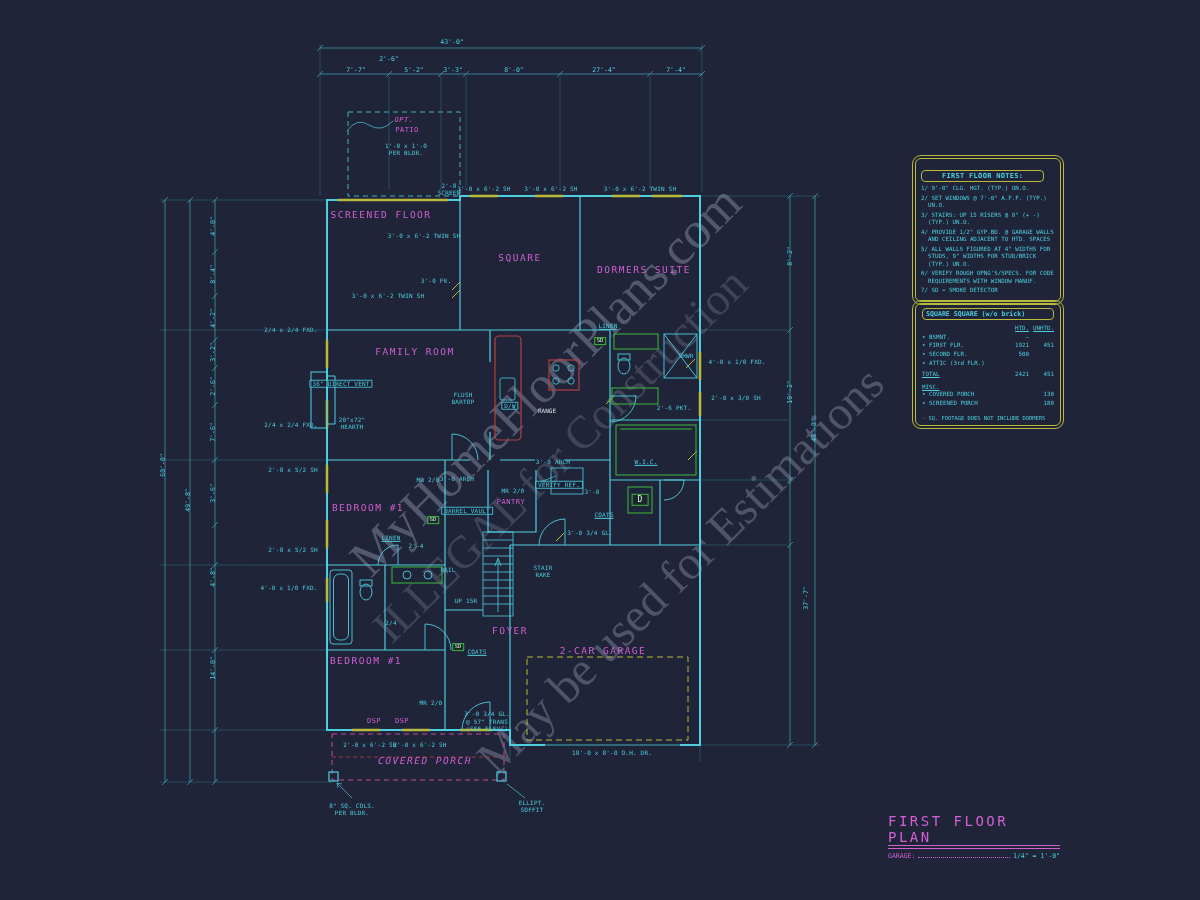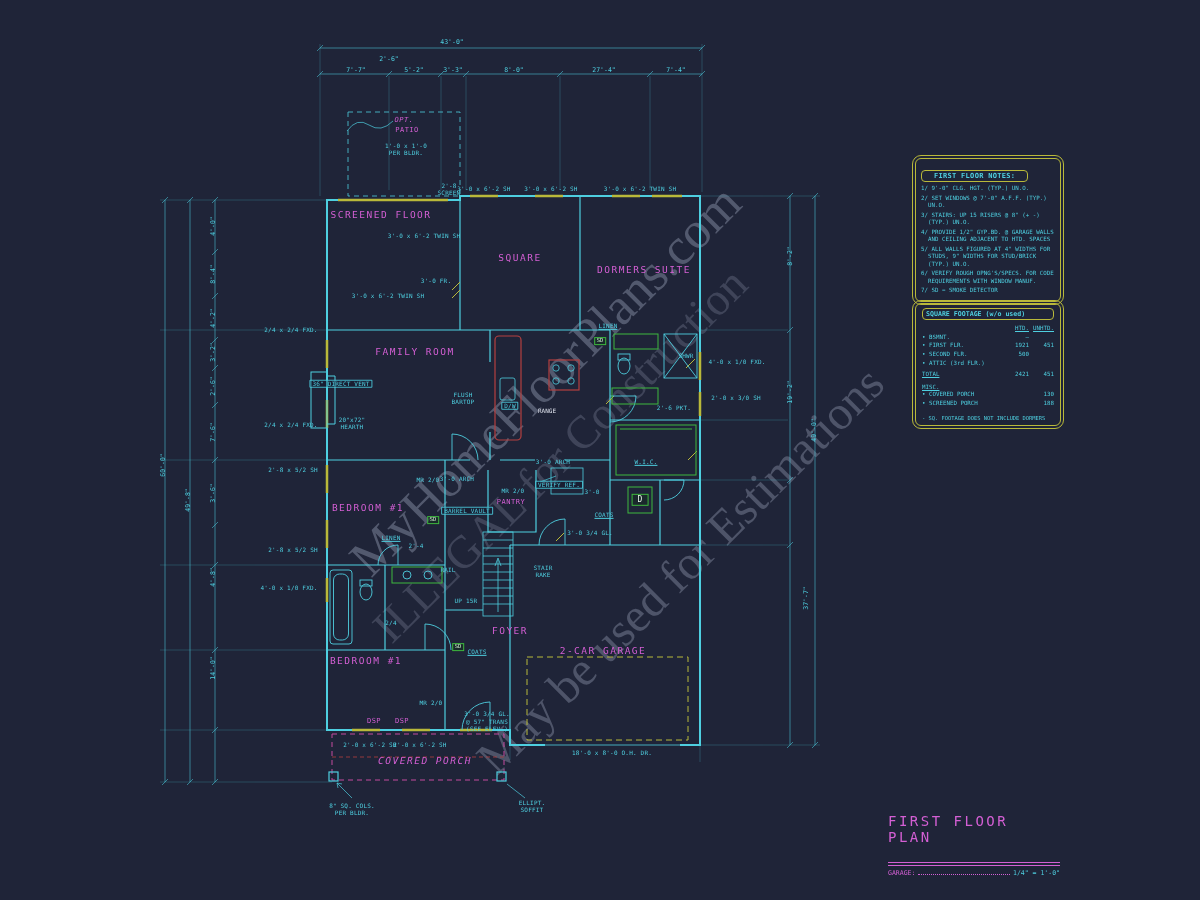--- a/index.html
+++ b/index.html
@@ -25,38 +25,38 @@
 
   
   .wm{position:absolute;font-family:"Liberation Serif",serif;white-space:nowrap;color:#9aa2b8;pointer-events:none;}
   .wm1{left:545px;top:380px;font-size:52px;opacity:.42;transform:translate(-50%,-50%) rotate(-45deg);}
   .wm2{left:560px;top:455px;font-size:46px;opacity:.26;transform:translate(-50%,-50%) rotate(-45deg);}
   .wm3{left:680px;top:570px;font-size:48px;opacity:.38;transform:translate(-50%,-50%) rotate(-45deg);}
 
   
   .note-box{position:absolute;left:915px;top:158px;width:146px;border:1px solid var(--yl);
     outline:1px solid var(--yl);outline-offset:2px;border-radius:6px;padding:4px 5px;box-sizing:border-box;}
-  .note-title{display:inline-block;border:1px solid var(--yl);border-radius:4px;padding:1px 12px;
+  .note-title{display:inline-block;border:1px solid var(--yl);border-radius:4px;padding:1px 20px;
     color:var(--cy);font-size:7px;font-weight:bold;letter-spacing:.3px;margin-bottom:3px;}
   .note{color:var(--cy);font-size:5.8px;line-height:1.3;margin-bottom:2px;padding-left:7px;text-indent:-7px;}
 
   
   .sq-box{position:absolute;left:915px;top:303px;width:146px;border:1px solid var(--yl);
     outline:1px solid var(--yl);outline-offset:2px;border-radius:6px;padding:4px 6px;box-sizing:border-box;color:var(--cy);}
   .sq-title{border:1px solid var(--yl);border-radius:4px;padding:1px 3px;font-size:6.6px;font-weight:bold;margin-bottom:4px;}
   .sq-row,.sq-head{display:flex;font-size:5.8px;line-height:1.5;}
   .sq-l{flex:1;}
   .sq-v{width:25px;text-align:right;}
   .sq-total{margin-top:3px;}
   .sq-misc{font-size:5.8px;margin-top:5px;text-decoration:underline;}
   .sq-note{font-size:5.4px;margin-top:7px;}
 
   
   .tblock{position:absolute;left:888px;top:813px;width:172px;}
-  .tb-title{color:var(--mg);font-size:14px;letter-spacing:2.5px;border-bottom:1px solid var(--mg);padding-bottom:17px;}
+  .tb-title{color:var(--mg);font-size:14px;letter-spacing:2.5px;border-bottom:1px solid var(--mg);padding-bottom:0;}
   .tb-rule{height:1px;background:var(--mg);margin-top:2px;}
   .tb-scale{display:flex;align-items:flex-end;color:var(--mg);font-size:6.5px;margin-top:3px;}
   .tb-dots{flex:1;border-bottom:1px dotted var(--mg);margin:0 3px 2px 3px;}
   .tb-val{color:var(--cy);}
 </style>
 </head>
 <body>
 
 <div id="app">
 
@@ -322,21 +322,21 @@
         <div class="note">2/ SET WINDOWS @ 7'-0" A.F.F. (TYP.) UN.O.</div>
         <div class="note">3/ STAIRS: UP 15 RISERS @ 8" (+ -) (TYP.) UN.O.</div>
         <div class="note">4/ PROVIDE 1/2" GYP.BD. @ GARAGE WALLS AND CEILING ADJACENT TO HTD. SPACES</div>
         <div class="note">5/ ALL WALLS FIGURED AT 4" WIDTHS FOR STUDS, 9" WIDTHS FOR STUD/BRICK (TYP.) UN.O.</div>
         <div class="note">6/ VERIFY ROUGH OPNG'S/SPECS. FOR CODE REQUIREMENTS WITH WINDOW MANUF.</div>
         <div class="note">7/ SD = SMOKE DETECTOR</div>
       </div>
   </div>
 
   <div class="sq-box">
-    <div class="sq-title">SQUARE FOOTAGE (w/o used)</div>
+    <div class="sq-title">SQUARE SQUARE (w/o brick)</div>
     <div class="sq-head">
       <span class="sq-l"></span>
       <span class="sq-v und">HTD.</span>
       <span class="sq-v und">UNHTD.</span>
     </div>
     <div>
 
     <div class="sq-row">
         <span class="sq-l">• BSMNT.</span>
         <span class="sq-v">—</span>

